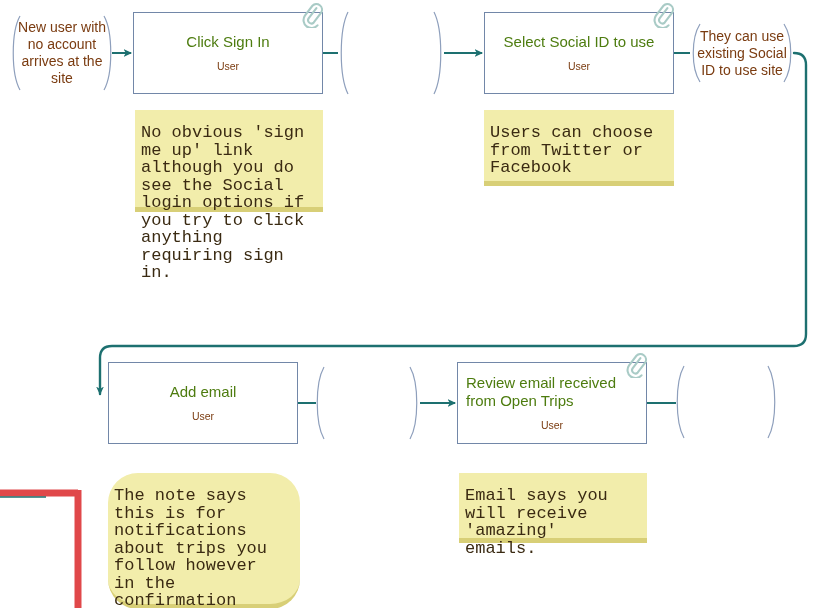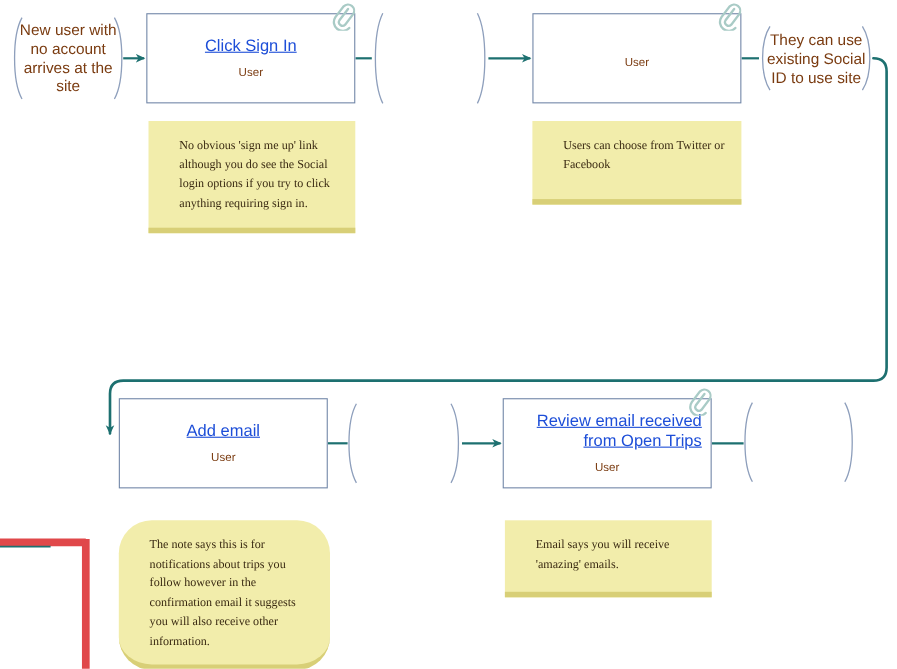--- a/index.html
+++ b/index.html
@@ -25,27 +25,26 @@
     position: absolute;
     box-sizing: border-box;
     background: #ffffff;
     border: 1px solid #7287a8;
     display: flex;
     flex-direction: column;
     align-items: center;
     justify-content: center;
   }
   .proc-title {
-    color: #1d4ed8;
+    color: #4d7c0f;
     font-size: 15px;
     line-height: 18px;
-    text-align: right;
+    text-align: left;
     padding: 0 8px;
     white-space: pre-line;
-    text-decoration: underline;
   }
   .proc-actor {
     color: #7a3b10;
     font-size: 10.5px;
     line-height: 13px;
     text-align: center;
     margin-top: 9px;
   }
   
   .clip {
@@ -54,25 +53,25 @@
     height: 26px;
     pointer-events: none;
   }
   
   .note {
     position: absolute;
     box-sizing: border-box;
     background: #f2edab;
     border-bottom: 5px solid #d8cf77;
     color: #3a2a12;
-    font-size: 11px;
+    font-size: 17px;
     line-height: 17.5px;
-    padding: 14px 14px 6px 28px;
+    padding: 14px 14px 6px 6px;
     white-space: pre-line;
-    font-family: Liberation Serif, serif;
+    font-family: Liberation Mono, monospace;
   }
   
   .plabel {
     position: absolute;
     display: flex;
     align-items: center;
     justify-content: center;
   }
   .plabel .ptext {
     color: #7a3b10;
@@ -123,20 +122,21 @@
 
 <div class="proc-box" style="left:133px; top:12px; width:190px; height:82px;">
   <div class="proc-title">Click Sign In</div>
   <div class="proc-actor">User</div>
 </div>
 <svg class="clip" style="left:301px; top:2px;" viewBox="0 0 22 26">
   <path d="M15.4,6.2 L7.6,16.4 a3.3,3.3 0 0 0 5.2,4 L20.2,10.6 a5.6,5.6 0 0 0 -8.8,-6.8 L3.9,13.6 a8,8 0 0 0 12.6,9.8" fill="none" stroke="#a9cbc6" stroke-width="2.1" stroke-linecap="round"></path>
 </svg>
 
 <div class="proc-box" style="left:484px; top:12px; width:190px; height:82px;">
+  <div class="proc-title">Select Social ID to use</div>
   <div class="proc-actor">User</div>
 </div>
 <svg class="clip" style="left:652px; top:2px;" viewBox="0 0 22 26">
   <path d="M15.4,6.2 L7.6,16.4 a3.3,3.3 0 0 0 5.2,4 L20.2,10.6 a5.6,5.6 0 0 0 -8.8,-6.8 L3.9,13.6 a8,8 0 0 0 12.6,9.8" fill="none" stroke="#a9cbc6" stroke-width="2.1" stroke-linecap="round"></path>
 </svg>
 
 <div class="proc-box" style="left:108px; top:362px; width:190px; height:82px;">
   <div class="proc-title">Add email</div>
   <div class="proc-actor">User</div>
 </div>

